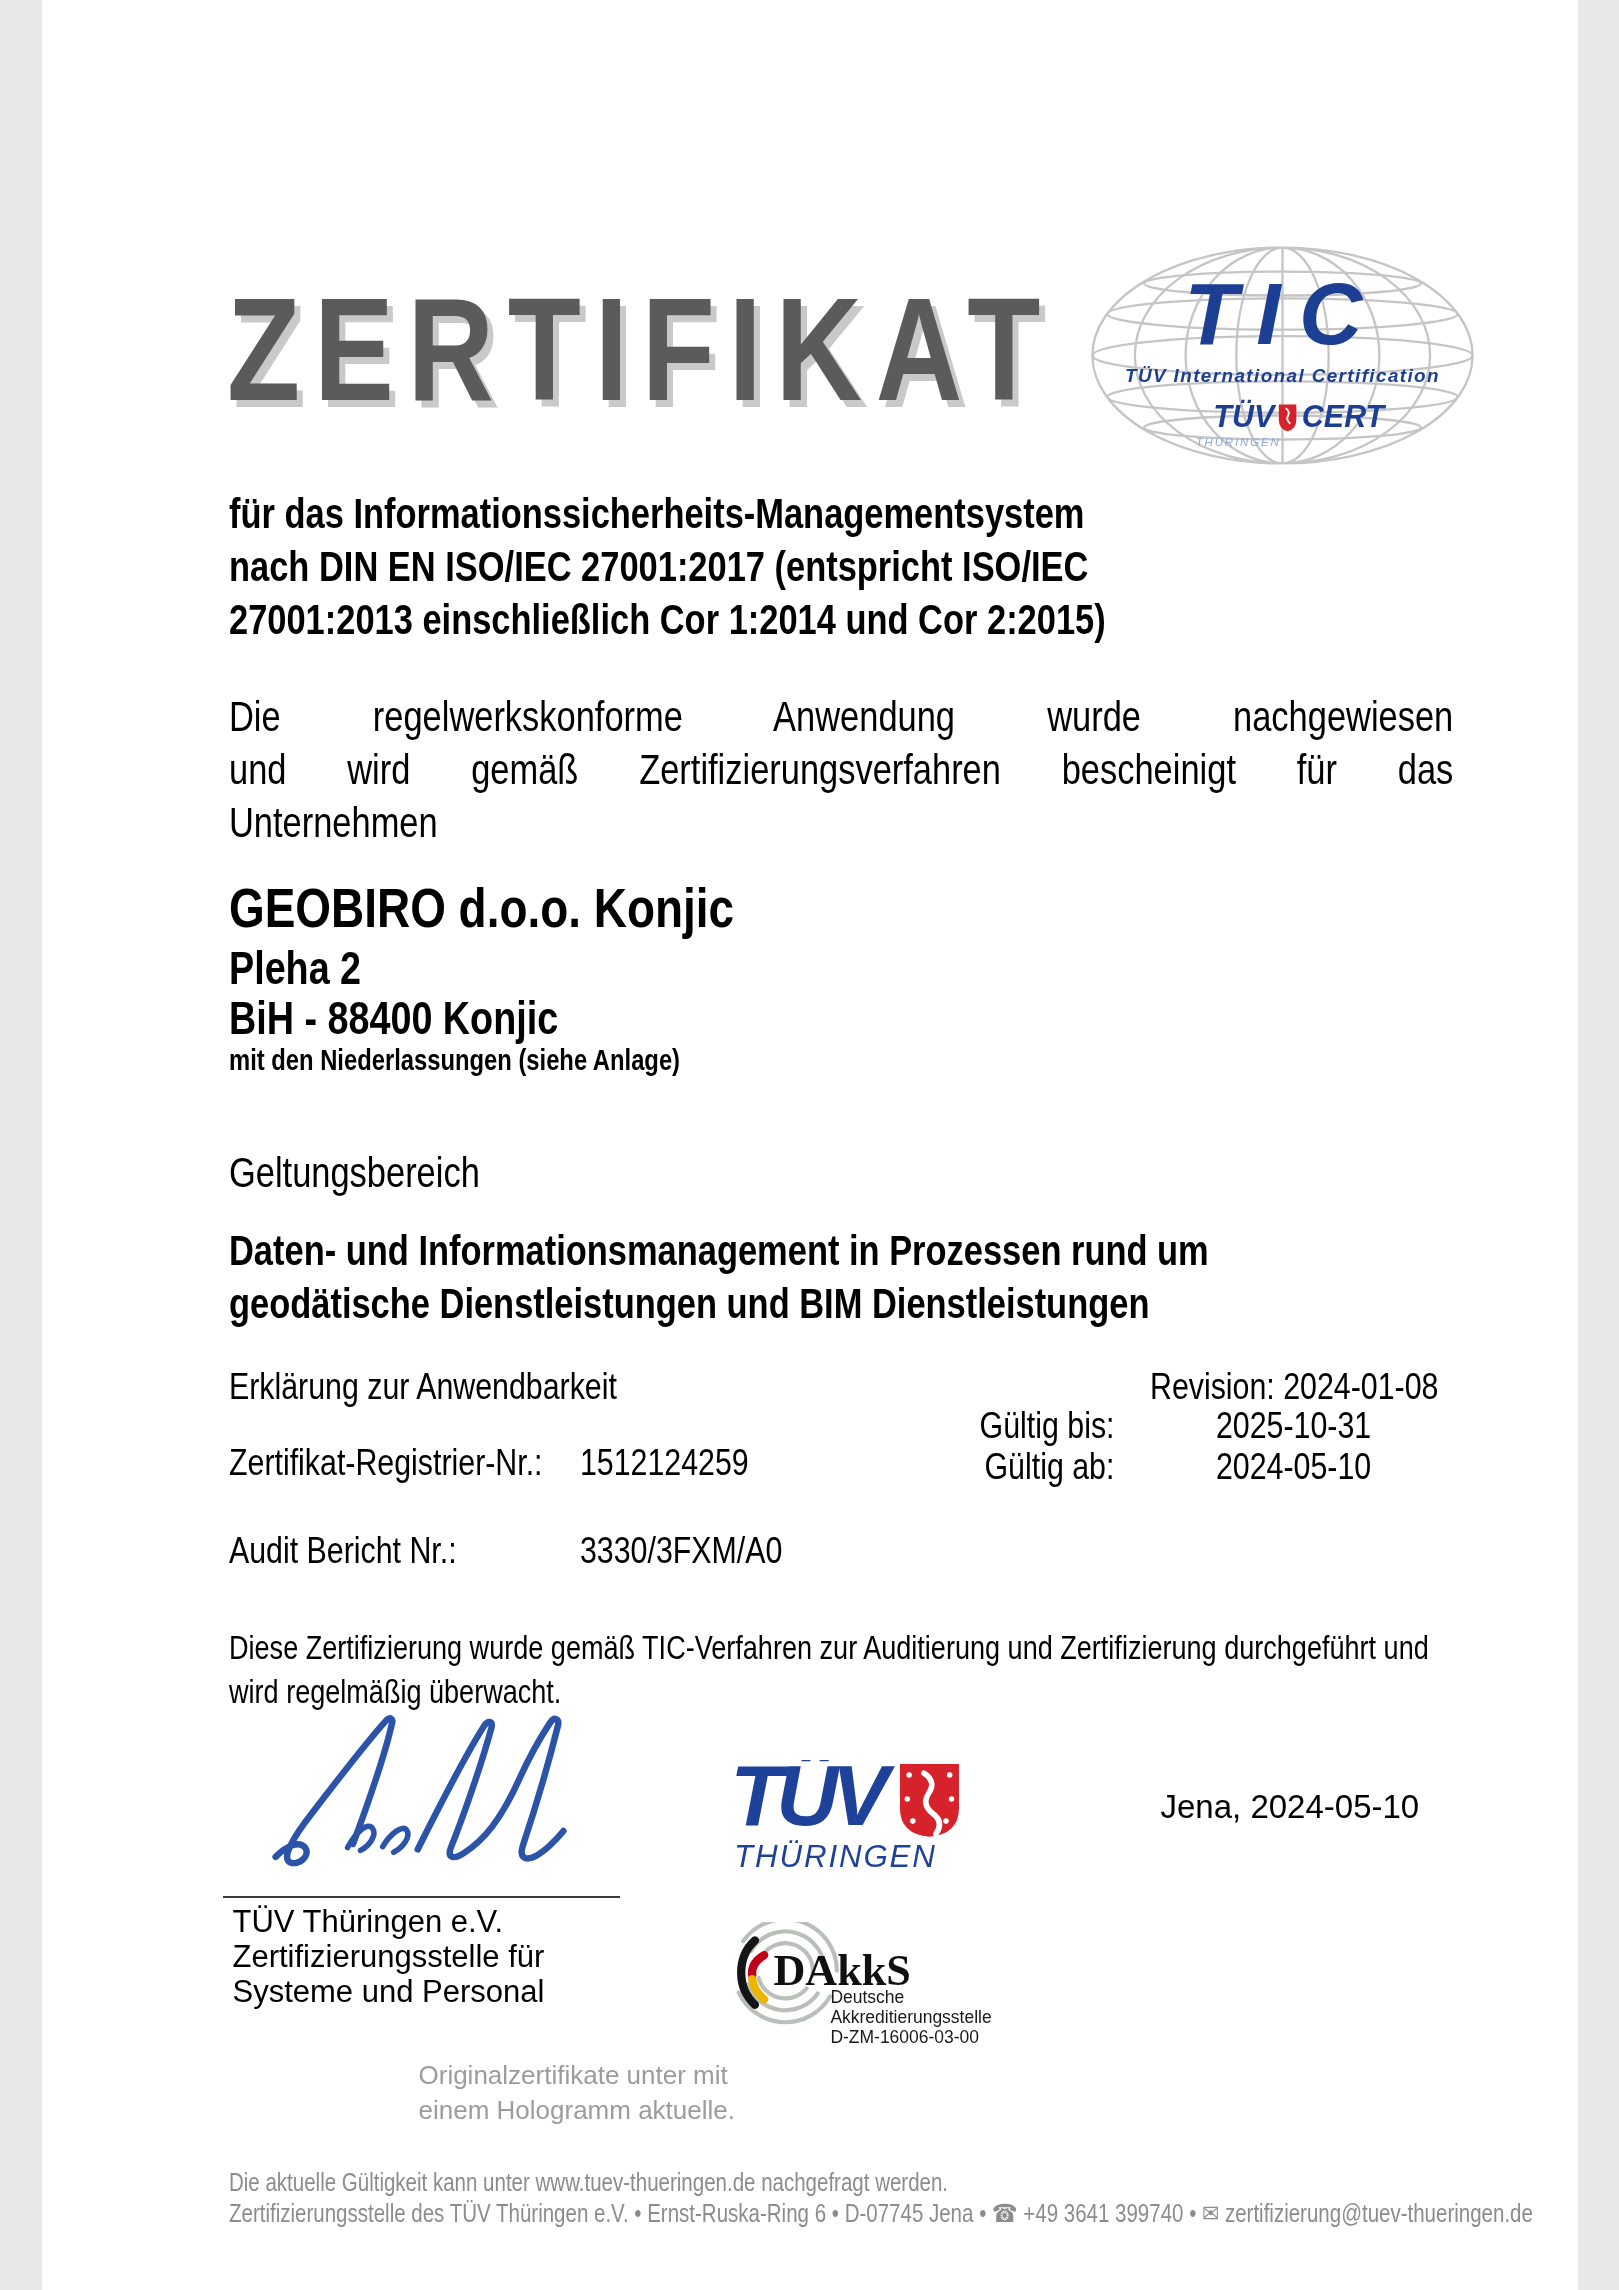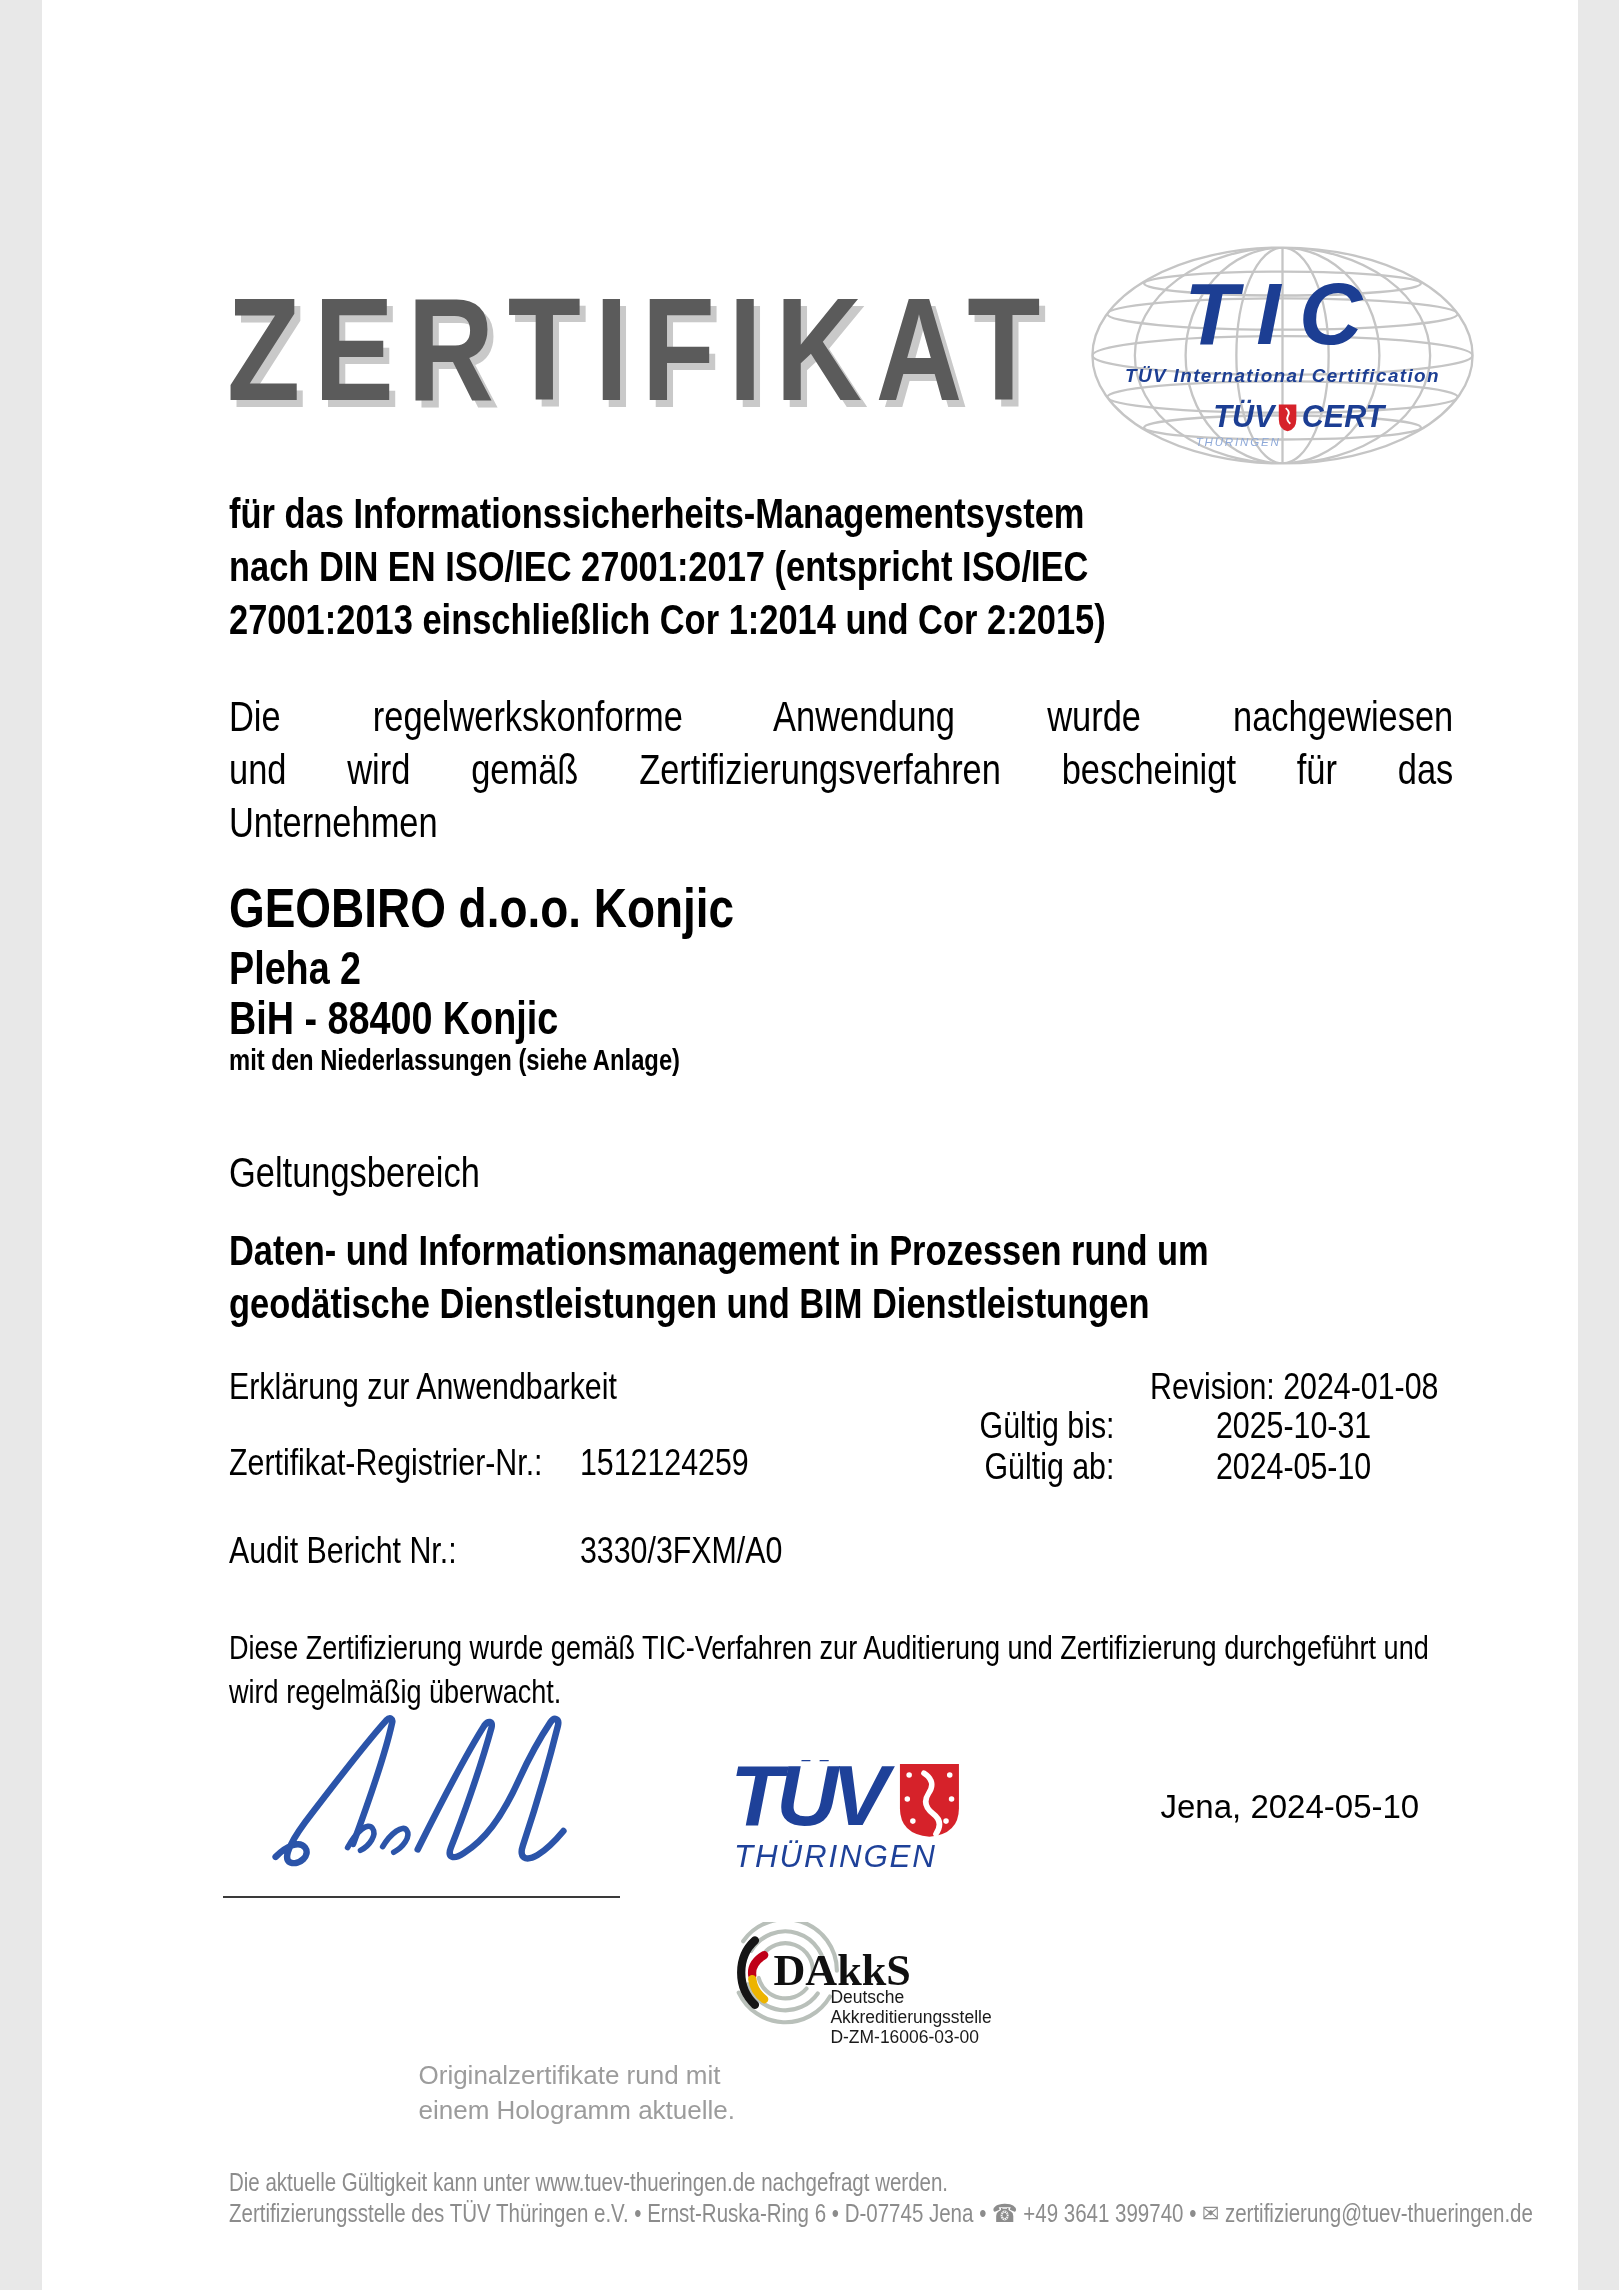--- a/index.html
+++ b/index.html
@@ -118,20 +118,25 @@
 
   <svg class="abs" style="left:217px;top:1709px;" width="369" height="185" viewBox="0 0 400 200">
     <g fill="none" stroke="#2b54a9" stroke-linecap="round">
       <path stroke-width="7" d="M18,160 C30,148 44,142 50,150 C56,158 44,170 34,166 C24,162 36,140 58,112 C84,78 118,34 138,12 C142,8 146,10 144,16 C136,52 116,108 102,146"></path>
       <path stroke-width="6" d="M96,150 C106,132 118,122 123,129 C128,136 120,148 110,153"></path>
       <path stroke-width="6" d="M134,149 C143,134 156,125 160,131 C165,138 156,150 146,155"></path>
       <path stroke-width="7" d="M172,152 C192,112 220,56 244,18 C248,12 254,12 252,20 C240,64 220,120 208,150 C204,160 210,164 222,156 C244,142 262,120 282,76 C292,54 304,32 316,14 C320,8 326,10 324,18 C314,58 298,112 286,148 C282,160 288,166 302,158 C312,152 320,144 330,132"></path>
     </g>
   </svg>
   <div class="abs rule" style="left:181px;top:1896px;width:397px;"></div>
+  <div class="abs sigtext" style="left:191px;top:1904px;">
+    <div>TÜV Thüringen e.V.</div>
+    <div>Zertifizierungsstelle für</div>
+    <div>Systeme und Personal</div>
+  </div>
 
   <svg class="abs" style="left:692px;top:1760px;" width="236" height="113" viewBox="0 0 256 122">
     <text x="-4" y="70" font-size="93" font-weight="bold" font-style="italic" letter-spacing="-7" fill="#1e4199">TÜV</text>
     <g>
       <path d="M180,4 h64 v48 q0,28 -32,31 q-32,-3 -32,-31 z" fill="#d6222a"></path>
       <path d="M206,14 q14,9 5,22 q-8,12 5,22 q12,9 3,22" stroke="#ffffff" stroke-width="6" fill="none" stroke-linecap="round"></path>
       <circle cx="190" cy="16" r="3" fill="#fff"></circle>
         <circle cx="234" cy="16" r="3" fill="#fff"></circle>
       <circle cx="188" cy="42" r="3" fill="#fff"></circle>
         <circle cx="236" cy="42" r="3" fill="#fff"></circle>
@@ -157,21 +162,21 @@
       <path d="M40,36 C30,42 26,50 27,58" stroke="#c00018" stroke-width="9"></path>
       <path d="M27,62 C28,70 32,78 40,84" stroke="#edb400" stroke-width="9"></path>
     </g>
     <text x="50" y="68" font-family="'Liberation Serif','DejaVu Serif',serif" font-size="48" font-weight="bold" fill="#101010">DAkkS</text>
     <text x="112" y="88" font-size="19" fill="#1a1a1a">Deutsche</text>
     <text x="112" y="110" font-size="19" fill="#1a1a1a">Akkreditierungsstelle</text>
     <text x="112" y="132" font-size="19" fill="#1a1a1a">D-ZM-16006-03-00</text>
   </svg>
 
   <div class="abs holo" style="left:377px;top:2058px;">
-    <div>Originalzertifikate rund mit</div>
+    <div>Originalzertifikate unter mit</div>
     <div>einem Hologramm aktuelle.</div>
   </div>
 
   <div class="abs foot cn" style="left:187px;top:2168px;">Die aktuelle Gültigkeit kann unter www.tuev-thueringen.de nachgefragt werden.</div>
   <div class="abs foot cn" style="left:187px;top:2199px;">
     <span>Zertifizierungsstelle des TÜV Thüringen e.V.</span>
     <span>•</span>
     <span>Ernst-Ruska-Ring 6</span>
     <span>•</span>
     <span>D-07745 Jena</span>

